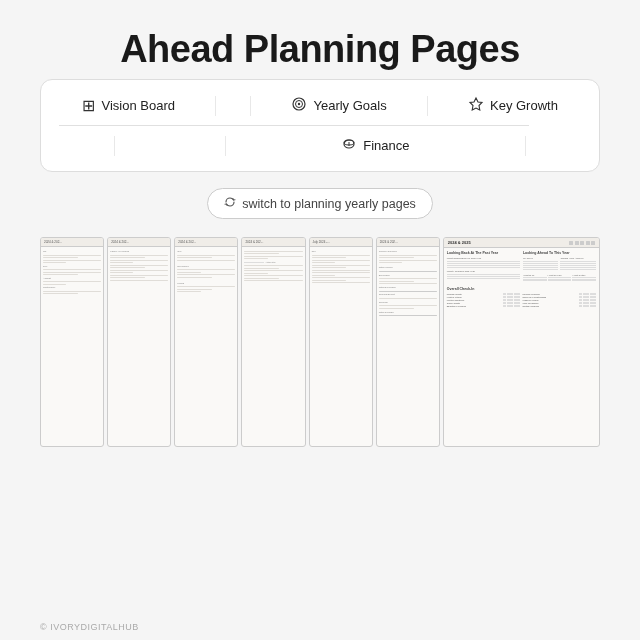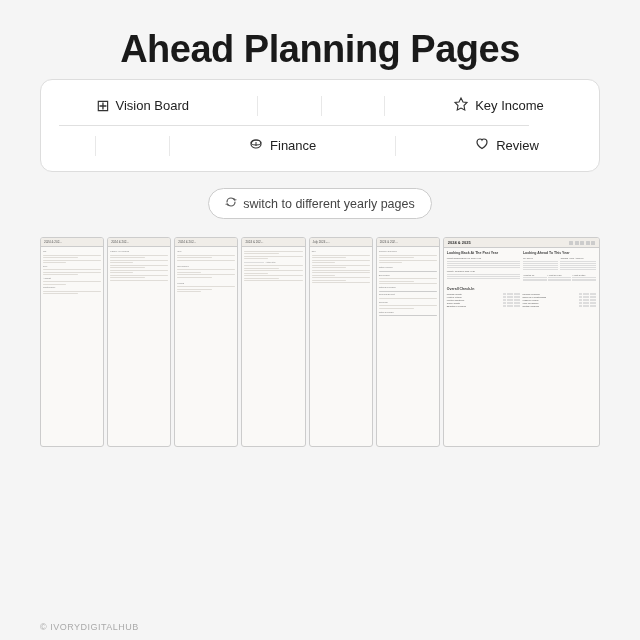--- a/index.html
+++ b/index.html
@@ -221,68 +221,70 @@
   <h1 class="page-title">Ahead Planning Pages</h1>
 
   <div class="nav-card">
     <div class="nav-row">
       <div class="nav-item">
         <span class="nav-icon">⊞</span>
         <span class="nav-label">Vision Board</span>
       </div>
       <div class="nav-divider"></div>
       <div class="nav-divider"></div>
+      <div class="nav-item">
+        <span class="nav-icon">
+          <svg width="16" height="16" viewBox="0 0 16 16" fill="none">
+            <circle cx="8" cy="8" r="6" stroke="#333" stroke-width="1.2" fill="none"></circle>
+            <circle cx="8" cy="8" r="3.5" stroke="#333" stroke-width="1" fill="none"></circle>
+            <circle cx="8" cy="8" r="1.2" fill="#333"></circle>
+          </svg>
+        </span>
+        <span class="nav-label">Yearly Goals</span>
+      </div>
       <div class="nav-divider"></div>
       <div class="nav-item">
         <span class="nav-icon">
           <svg width="16" height="16" viewBox="0 0 16 16" fill="none">
             <polygon points="8,2 10,6 14,6.5 11,9.5 11.8,14 8,12 4.2,14 5,9.5 2,6.5 6,6" stroke="#333" stroke-width="1.1" fill="none"></polygon>
           </svg>
         </span>
-        <span class="nav-label">Key Income</span>
+        <span class="nav-label">Key Growth</span>
       </div>
     </div>
 
     <div class="divider"></div>
 
     <div class="nav-row">
       <div class="nav-divider"></div>
       <div class="nav-divider"></div>
       <div class="nav-item">
         <span class="nav-icon">
           <svg width="16" height="16" viewBox="0 0 16 16" fill="none">
             <ellipse cx="8" cy="8" rx="5" ry="4" stroke="#333" stroke-width="1.2" fill="none"></ellipse>
             <ellipse cx="8" cy="6.5" rx="5" ry="2.5" stroke="#333" stroke-width="1" fill="none"></ellipse>
             <line x1="8" y1="6" x2="8" y2="10" stroke="#333" stroke-width="1"></line>
           </svg>
         </span>
         <span class="nav-label">Finance</span>
       </div>
       <div class="nav-divider"></div>
-      <div class="nav-item">
-        <span class="nav-icon">
-          <svg width="16" height="16" viewBox="0 0 16 16" fill="none">
-            <path d="M8 12.5C8 12.5 3 9.5 3 6C3 4.3 4.3 3 6 3C7 3 7.8 3.5 8 4C8.2 3.5 9 3 10 3C11.7 3 13 4.3 13 6C13 9.5 8 12.5 8 12.5Z" stroke="#333" stroke-width="1.2" fill="none"></path>
-          </svg>
-        </span>
-        <span class="nav-label">Review</span>
-      </div>
     </div>
   </div>
 
   <button class="switch-btn">
     <span class="switch-btn-icon">
       <svg width="12" height="12" viewBox="0 0 12 12" fill="none">
         <path d="M2 6C2 3.8 3.8 2 6 2C7.5 2 8.8 2.8 9.5 4" stroke="#555" stroke-width="1.2" stroke-linecap="round"></path>
         <path d="M10 6C10 8.2 8.2 10 6 10C4.5 10 3.2 9.2 2.5 8" stroke="#555" stroke-width="1.2" stroke-linecap="round"></path>
         <path d="M9 2.5L9.5 4L11 3.8" stroke="#555" stroke-width="1" stroke-linecap="round" stroke-linejoin="round"></path>
         <path d="M3 9.5L2.5 8L1 8.2" stroke="#555" stroke-width="1" stroke-linecap="round" stroke-linejoin="round"></path>
       </svg>
     </span>
-    <span>switch to different yearly pages</span>
+    <span>switch to planning yearly pages</span>
   </button>
 
   <div class="preview-container">
 
     <div class="preview-page">
       <div class="preview-page-header">2024 &amp; 202...</div>
       <div class="preview-page-content">
         <div class="preview-label">Q1</div>
         <div class="preview-line"></div>
         <div class="preview-line preview-line-short"></div>

